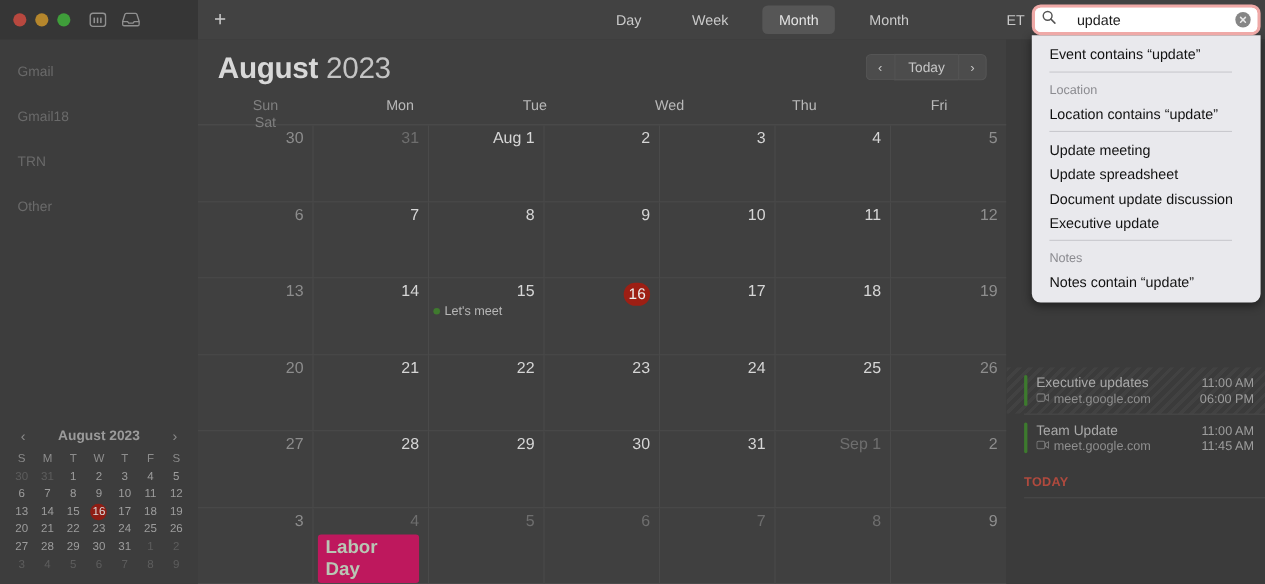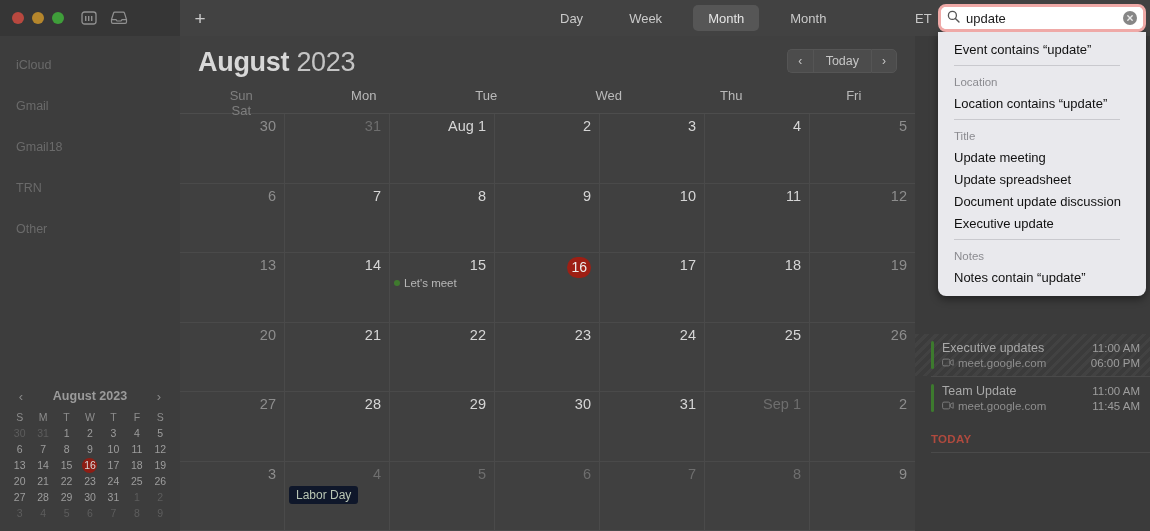--- a/index.html
+++ b/index.html
@@ -198,25 +198,26 @@
   .evt {
     margin-top: 4px;
     display: flex; align-items: center; gap: 4px;
     font-size: 11.5px; color: #b7b7b7;
     white-space: nowrap;
   }
   .evt-dot { width: 6px; height: 6px; border-radius: 50%; background: #3f7a2e; flex: none; }
   .evt-chip {
     margin-top: 4px;
     display: inline-block;
-    background: #0f172a;
+    background: #be185d;
     color: #b9c6b4;
-    font-size: 12px;
+    font-size: 17px;
     padding: 2px 7px;
     border-radius: 3px;
+    font-weight: bold;
   }
 
   
   .rpanel {
     position: absolute; left: 915px; top: 36px;
     width: 235px; height: 495px;
     background: #3b3b3b;
     overflow: hidden;
   }
   .rp-daylabel {
@@ -271,21 +272,21 @@
     position: absolute; inset: 0;
     border-radius: 8px;
     border: 3px solid #efa9a7;
     background: #ffffff;
   }
   .search-inner {
     position: absolute; left: 3px; top: 3px;
     width: 202px; height: 22px;
     display: flex; align-items: center;
     padding: 0 6px;
-    background: #fff; border-radius: 5px;
+    background: #fff; border-radius: 5px; gap: 13px;
   }
   .s-mag { flex: none; margin-right: 6px; }
   .s-text {
     flex: 1;
     font-size: 13px; color: #1a1a1a;
     white-space: nowrap; overflow: hidden;
   }
   .s-clear {
     flex: none;
     width: 14px; height: 14px; border-radius: 50%;
@@ -362,21 +363,20 @@
         <div class="tz-label">ET</div>
         <div class="tz-chev">
           <div class="chev-u"></div>
             <div class="chev-d"></div>
         </div>
       </div>
     </div>
   </div>
 
   <div class="sidebar">
-    <div class="cal-group">iCloud</div>
     <div class="cal-group">Gmail</div>
     <div class="cal-group">Gmail18</div>
     <div class="cal-group">TRN</div>
     <div class="cal-group">Other</div>
 
     <div class="mini">
       <div class="mini-head">
         <div class="mini-arrow">‹</div>
         <div class="mini-title">August 2023</div>
         <div class="mini-arrow">›</div>
@@ -664,21 +664,20 @@
       </span>
     </div>
   </div>
 
   <div class="dropdown" id="dropdown">
       <div class="dd-item">Event contains “update”</div>
       <div class="dd-div"></div>
       <div class="dd-header">Location</div>
       <div class="dd-item">Location contains “update”</div>
       <div class="dd-div"></div>
-      <div class="dd-header">Title</div>
       <div class="dd-item">Update meeting</div>
       <div class="dd-item">Update spreadsheet</div>
       <div class="dd-item">Document update discussion</div>
       <div class="dd-item">Executive update</div>
       <div class="dd-div"></div>
       <div class="dd-header">Notes</div>
       <div class="dd-item">Notes contain “update”</div>
     </div>
 
 </div>

